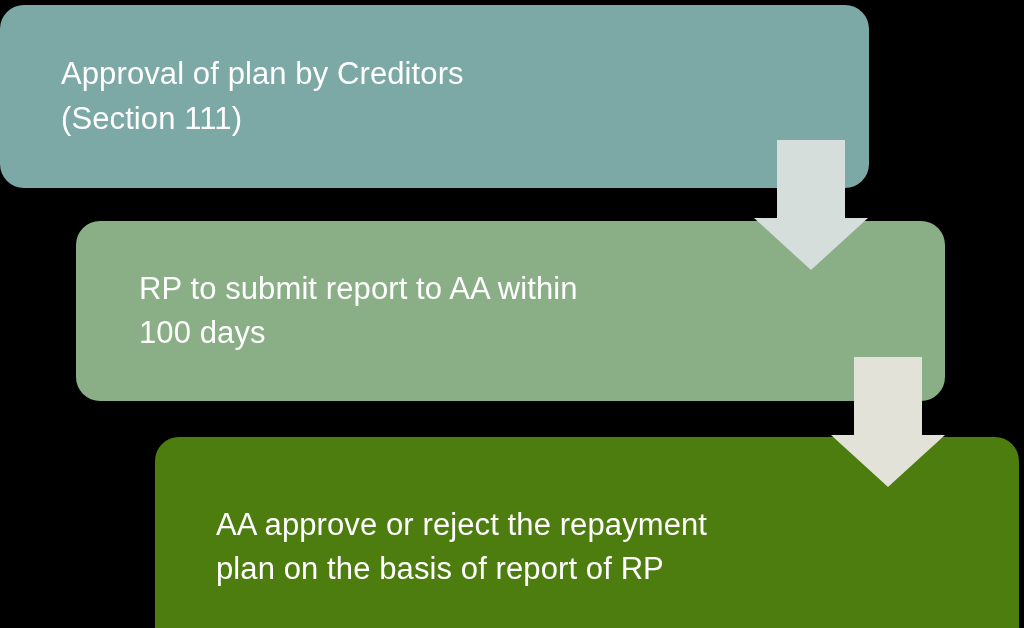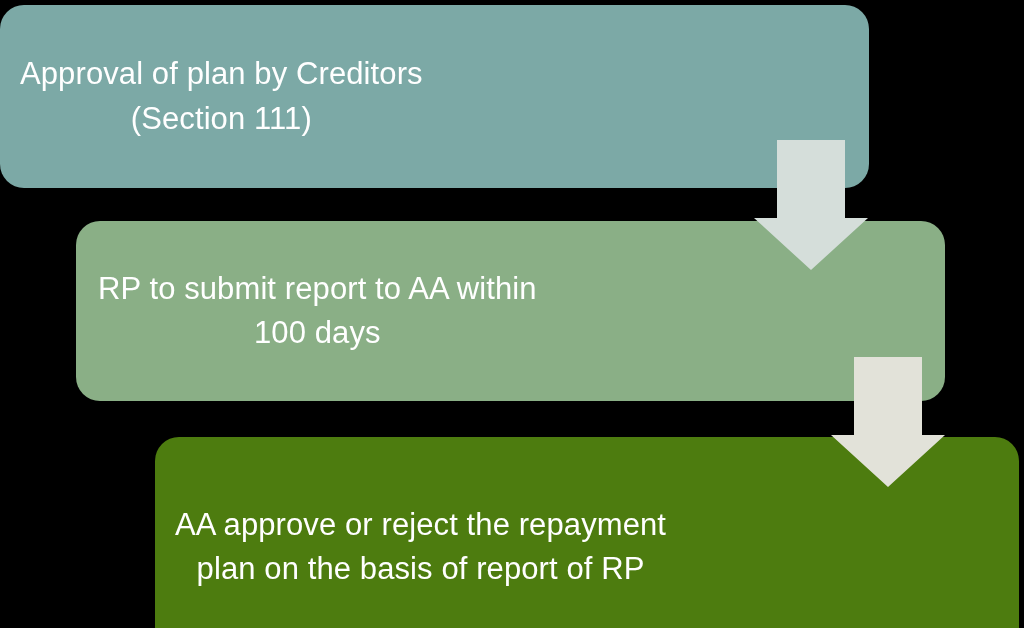--- a/index.html
+++ b/index.html
@@ -28,21 +28,22 @@
     display: flex;
     align-items: center;
     z-index: 1;
   }
   .box-text {
     font-size: 31px;
     line-height: 1.42;
     font-weight: 400;
     letter-spacing: 0.1px;
     white-space: pre-line;
-    text-align: center;
+    text-align: left;
+    margin-left: 41px;
   }
 
   #box-approval {
     left: 0px;
     top: 5px;
     width: 869px;
     height: 183px;
     background: #7CA9A6;
     border-radius: 24px;
     padding-left: 20px;

